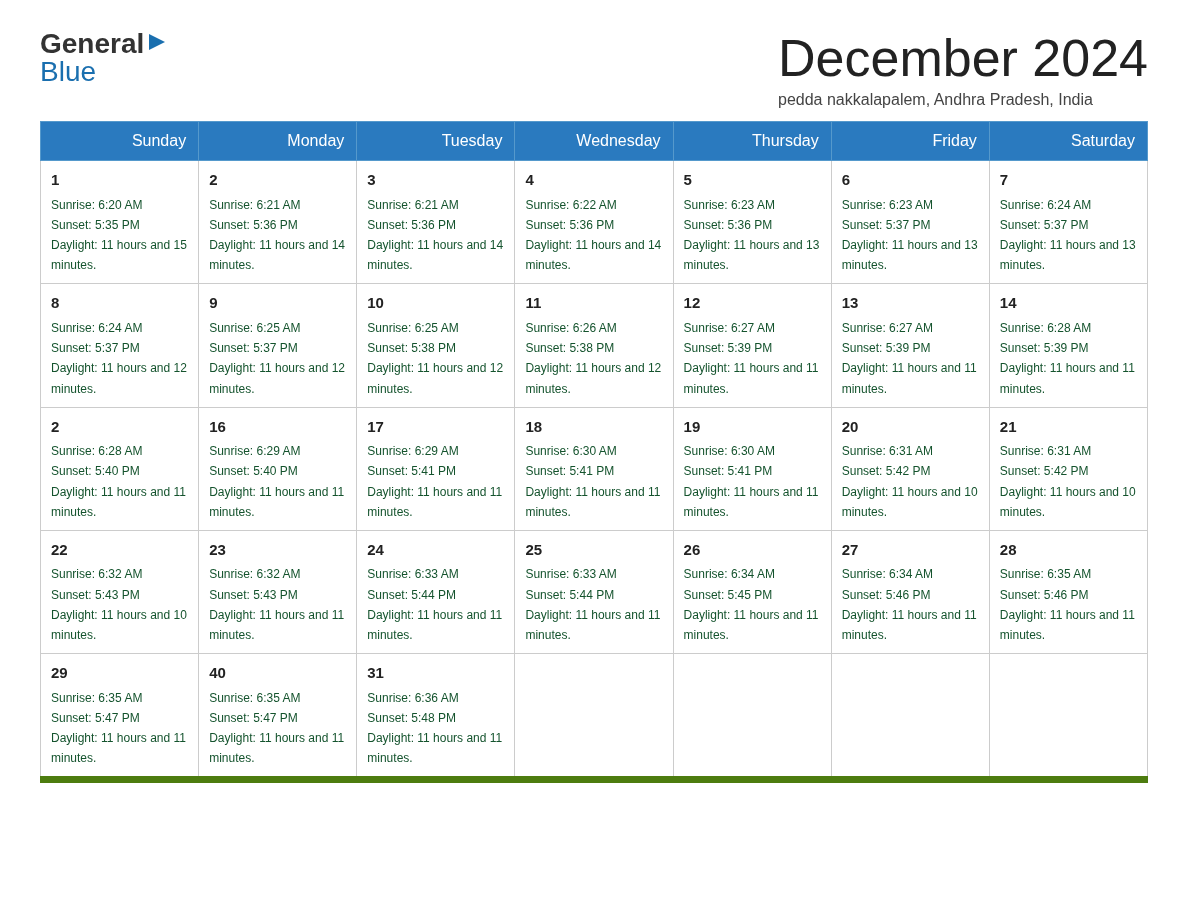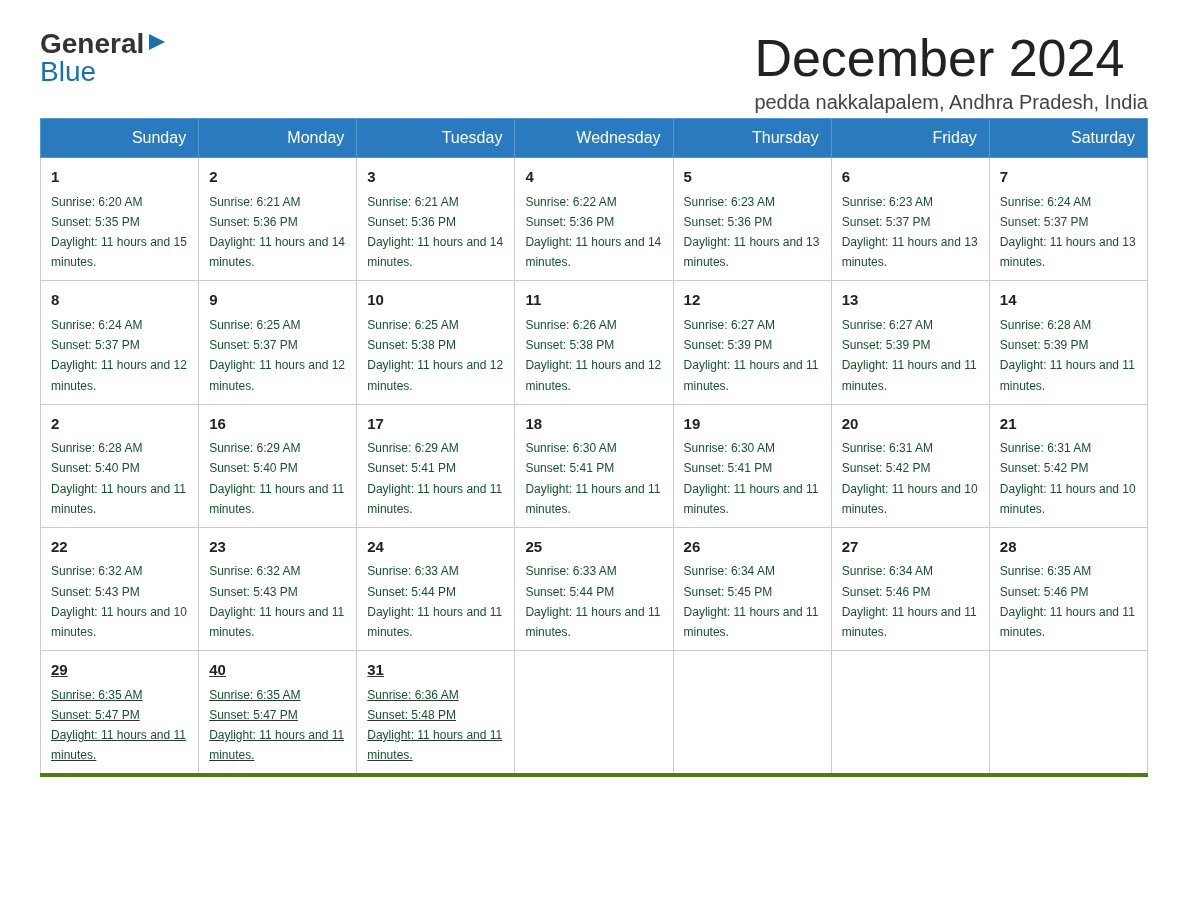--- a/index.html
+++ b/index.html
@@ -7,21 +7,21 @@
       font-family: Arial, sans-serif;
       background: #fff;
       padding: 30px 40px;
       width: 1188px;
       min-height: 918px;
     }
     .header-area {
       display: flex;
       justify-content: space-between;
       align-items: flex-start;
-      margin-bottom: 4px;
+      margin-bottom: 12px;
     }
     .logo {
       display: flex;
       flex-direction: column;
       align-items: flex-start;
     }
     .logo-general {
       font-size: 28px;
       font-weight: bold;
       color: #333;
@@ -37,21 +37,21 @@
     }
     .title-area {
     }
     .month-title {
       font-size: 52px;
       font-weight: normal;
       color: #222;
       line-height: 1.1;
     }
     .location-title {
-      font-size: 20px;
+      font-size: 16px;
       color: #444;
       margin-top: 4px;
     }
     .calendar-table {
       width: 100%;
       border-collapse: collapse;
       border: 1px solid #aaa;
     }
     .calendar-table th {
       background-color: #2a7abf;
@@ -82,22 +82,21 @@
     }
     .day-info {
       font-size: 12px;
       line-height: 1.6;
       color: #14532d;
     }
     .empty-cell {
       background: #fff;
     }
     tr:last-child td {
-      border-bottom: 4px solid #4d7c0f;
-      text-decoration: underline;
+      border-bottom: 7px solid #4d7c0f;
     }
   </style>
 </head>
 <body>
 
 <div class="header-area">
   <div class="logo">
     <div style="display:flex; align-items:center;">
       <span class="logo-general">General</span>
       <svg width="20" height="20" viewBox="0 0 20 20" style="margin-left:3px; margin-top:-4px;">

